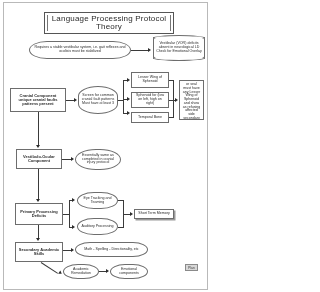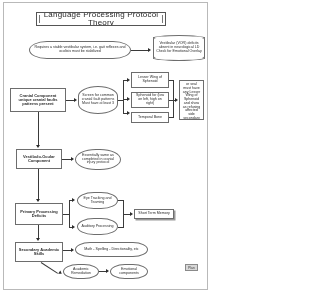--- a/index.html
+++ b/index.html
@@ -85,21 +85,21 @@
     display:flex;align-items:center;justify-content:center;
     font-size:3.4px;color:#444;
   }
 </style>
 </head>
 <body>
 
 <div id="page">
   <div class="frame"></div>
 
-  <div class="node rect title-box" style="left:36px;top:12px;width:130px;height:14px;">
+  <div class="node rect title-box" style="left:44px;top:12px;width:130px;height:22px;">
     <div class="inner"></div>
     <span>Language Processing Protocol Theory</span>
   </div>
 
   <div class="node pill t35" style="left:29px;top:41px;width:102px;height:18px;">
     <span>Requires a stable vestibular system, i.e. gait reflexes and ocolisis must be stabilized</span>
   </div>
 
   <div class="ln h" style="left:131px;top:50px;width:18px;"></div>
   <div class="arrow ar-r" style="left:148px;top:47.8px;"></div>

